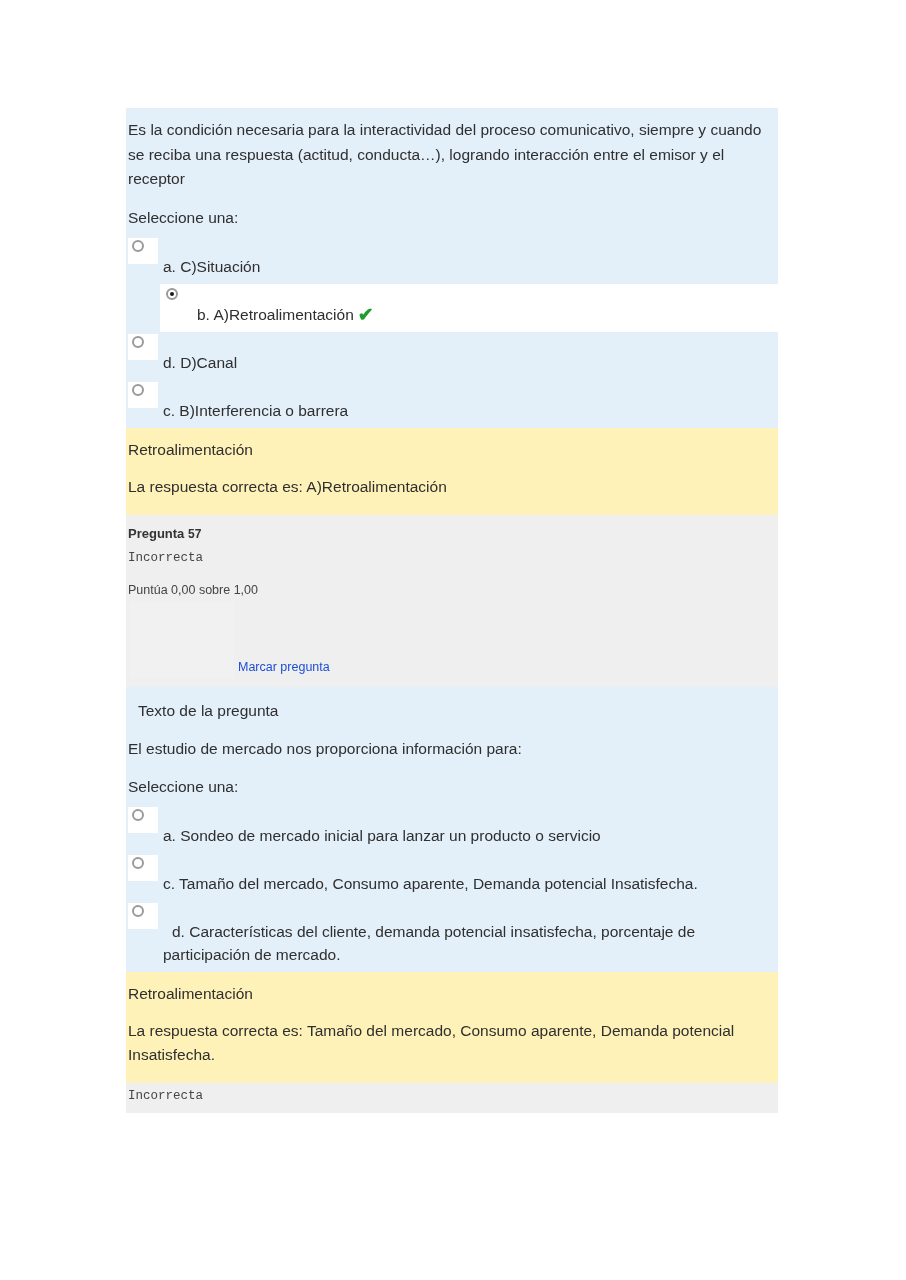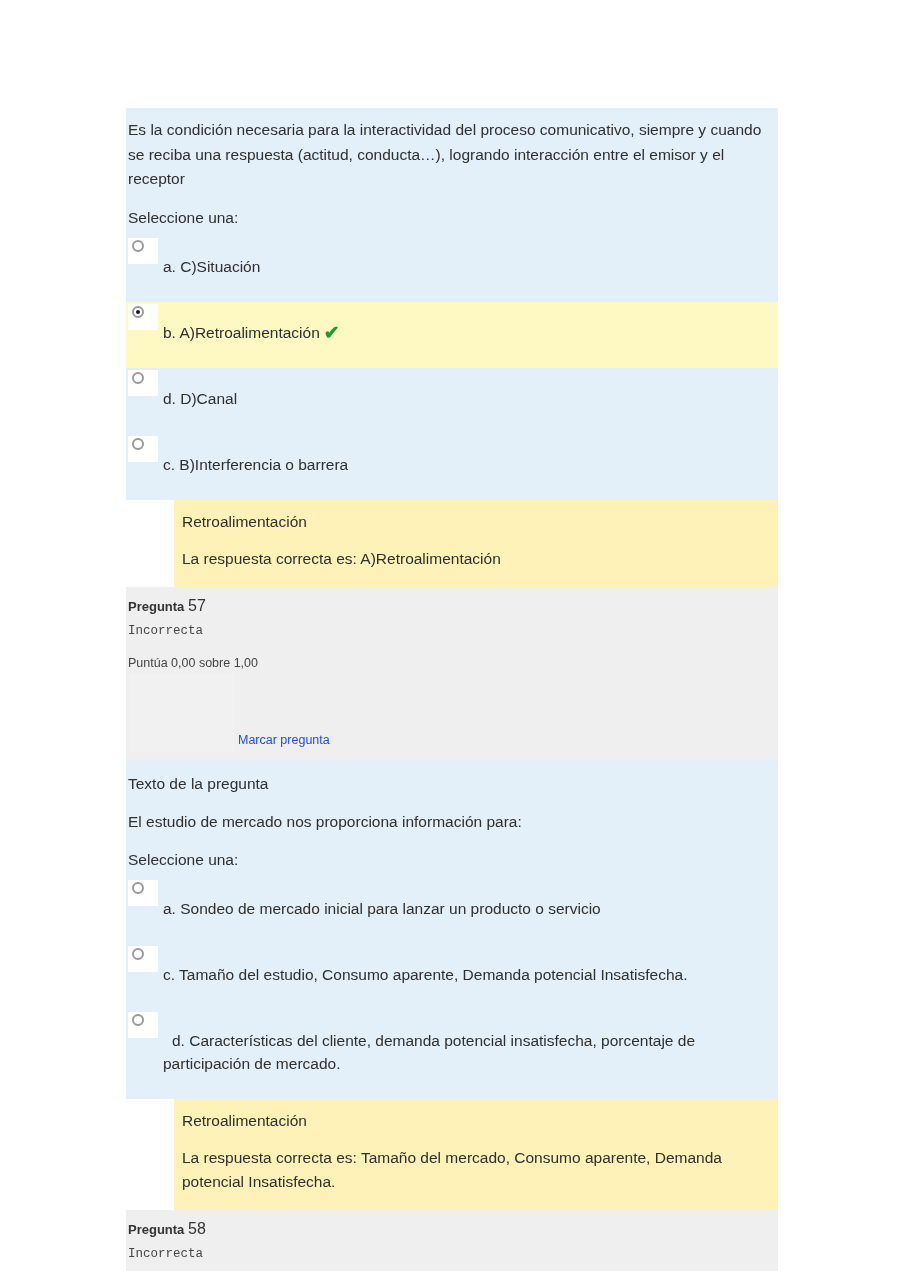--- a/index.html
+++ b/index.html
@@ -28,21 +28,21 @@
     background: #e3eff9;
     padding: 0;
   }
 
   .stem {
     padding: 10px 4px 6px 2px;
     font-size: 15.5px;
     line-height: 24.5px;
   }
   .qtext-label {
-    padding: 12px 4px 4px 2px;
+    padding: 12px 4px 4px 12px;
     font-size: 15.5px;
     line-height: 24px;
   }
   .select-one {
     padding: 8px 4px 6px 2px;
     font-size: 15.5px;
     line-height: 24px;
   }
 
   
@@ -50,21 +50,21 @@
     
   }
   .answer {
     position: relative;
     min-height: 44px;
     padding: 0 2px 0 2px;
     font-size: 15.5px;
     line-height: 23px;
     background: #e3eff9;
   }
-  .answer.correct  { background: #fef9c3; }
+  .answer.correct  { background: #ffffff; margin-left: 34px; }
   .answer.incorrect{ background: #ffaaaa; }
 
   .radio-box {
     position: absolute;
     left: 2px;
     top: 2px;
     width: 30px;
     height: 26px;
     background: #ffffff;
     display: block;
@@ -85,21 +85,21 @@
     position: absolute;
     left: 2px;
     top: 2px;
     width: 4px;
     height: 4px;
     border-radius: 50%;
     background: #1a1a1a;
   }
   .answer-text {
     display: block;
-    padding: 19px 0 24px 35px;
+    padding: 19px 0 6px 35px;
     text-indent: 0;
   }
   .answer-text .wrap {
     margin-left: -35px;
   }
   .mark-ok {
     color: #1f9b2f;
     font-size: 19px;
     font-weight: bold;
     line-height: 1;
@@ -111,22 +111,21 @@
     font-size: 19px;
     font-weight: bold;
     line-height: 1;
     padding-left: 6px;
     vertical-align: -1px;
   }
 
   
   .feedback {
     background: #fff2b8;
-    padding: 2px 0 10px 6px;
-    margin-left: 48px;
+    padding: 2px 0 10px 0;
   }
   .feedback .fb-title {
     padding: 9px 2px 7px 2px;
     font-size: 15.5px;
     line-height: 22px;
   }
   .feedback .fb-body {
     padding: 7px 2px 6px 2px;
     font-size: 15.5px;
     line-height: 24px;
@@ -138,22 +137,22 @@
     padding: 0;
   }
   .qno {
     padding: 10px 2px 2px 2px;
     font-size: 13px;
     font-weight: bold;
     color: #333333;
     line-height: 18px;
   }
   .qno .num {
-    font-size: 16px;
-    font-weight: normal;
+    font-size: 12px;
+    font-weight: bold;
     letter-spacing: 0.2px;
   }
   .qstate {
     padding: 4px 2px 2px 2px;
     font-size: 12.5px;
     color: #444444;
     line-height: 18px;
     font-family: Liberation Mono, monospace;
   }
   .qgrade {
@@ -256,38 +255,36 @@
           <span class="radio"></span>
         </span>
         <span class="answer-text">a. Sondeo de mercado inicial para lanzar un producto o servicio</span>
       </div>
 
 
       <div class="answer">
         <span class="radio-box">
           <span class="radio"></span>
         </span>
-        <span class="answer-text">c. Tamaño del estudio, Consumo aparente, Demanda potencial Insatisfecha.</span>
+        <span class="answer-text">c. Tamaño del mercado, Consumo aparente, Demanda potencial Insatisfecha.</span>
       </div>
 
       <div class="answer">
         <span class="radio-box">
           <span class="radio"></span>
         </span>
         <span class="answer-text"><span class="wrap" style="margin-left:9px">d. Características del cliente, demanda potencial insatisfecha, porcentaje de participación de mercado.</span></span>
       </div>
 
     </div>
   </div>
 
   <div class="feedback">
     <div class="fb-title">Retroalimentación</div>
     <div class="fb-body">La respuesta correcta es: Tamaño del mercado, Consumo aparente, Demanda potencial Insatisfecha.</div>
   </div>
 
   <div class="qheader">
-    <div class="qno"><span>Pregunta</span>
-      <span class="num">58</span></div>
     <div class="qstate">Incorrecta</div>
     <div class="qheader-tail"></div>
   </div>
 
 </div>
 
 </body></html>

